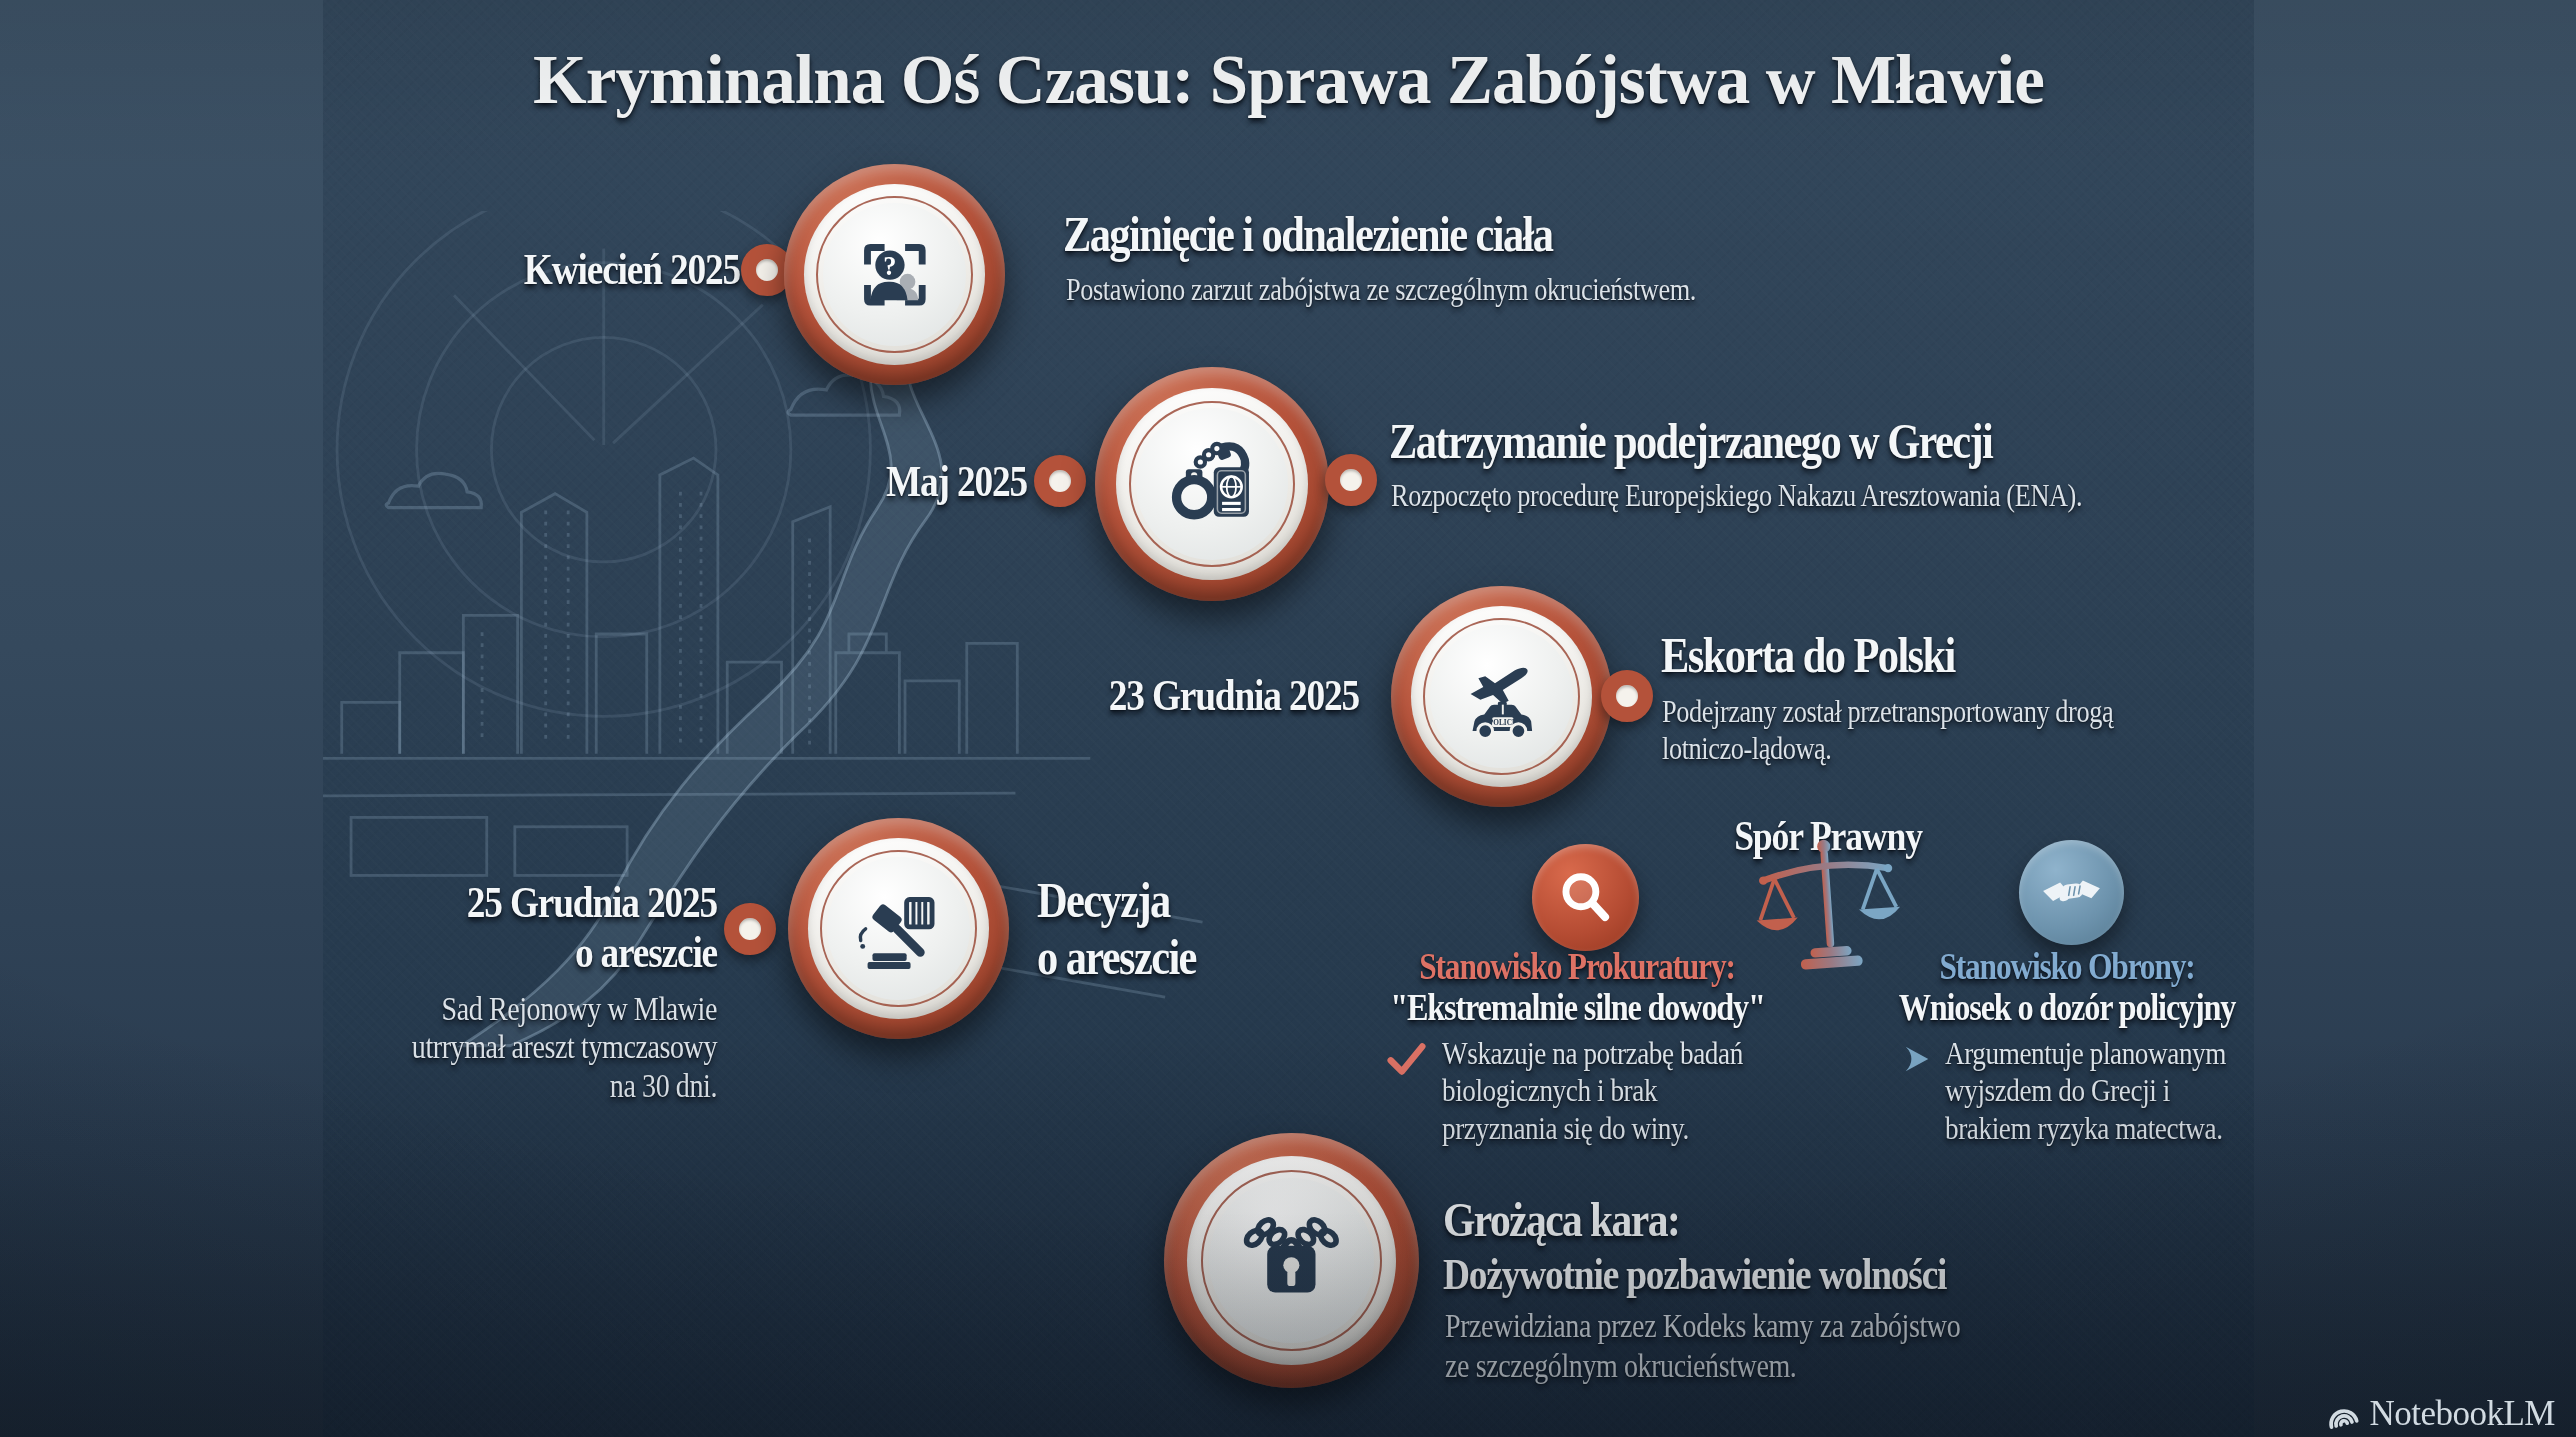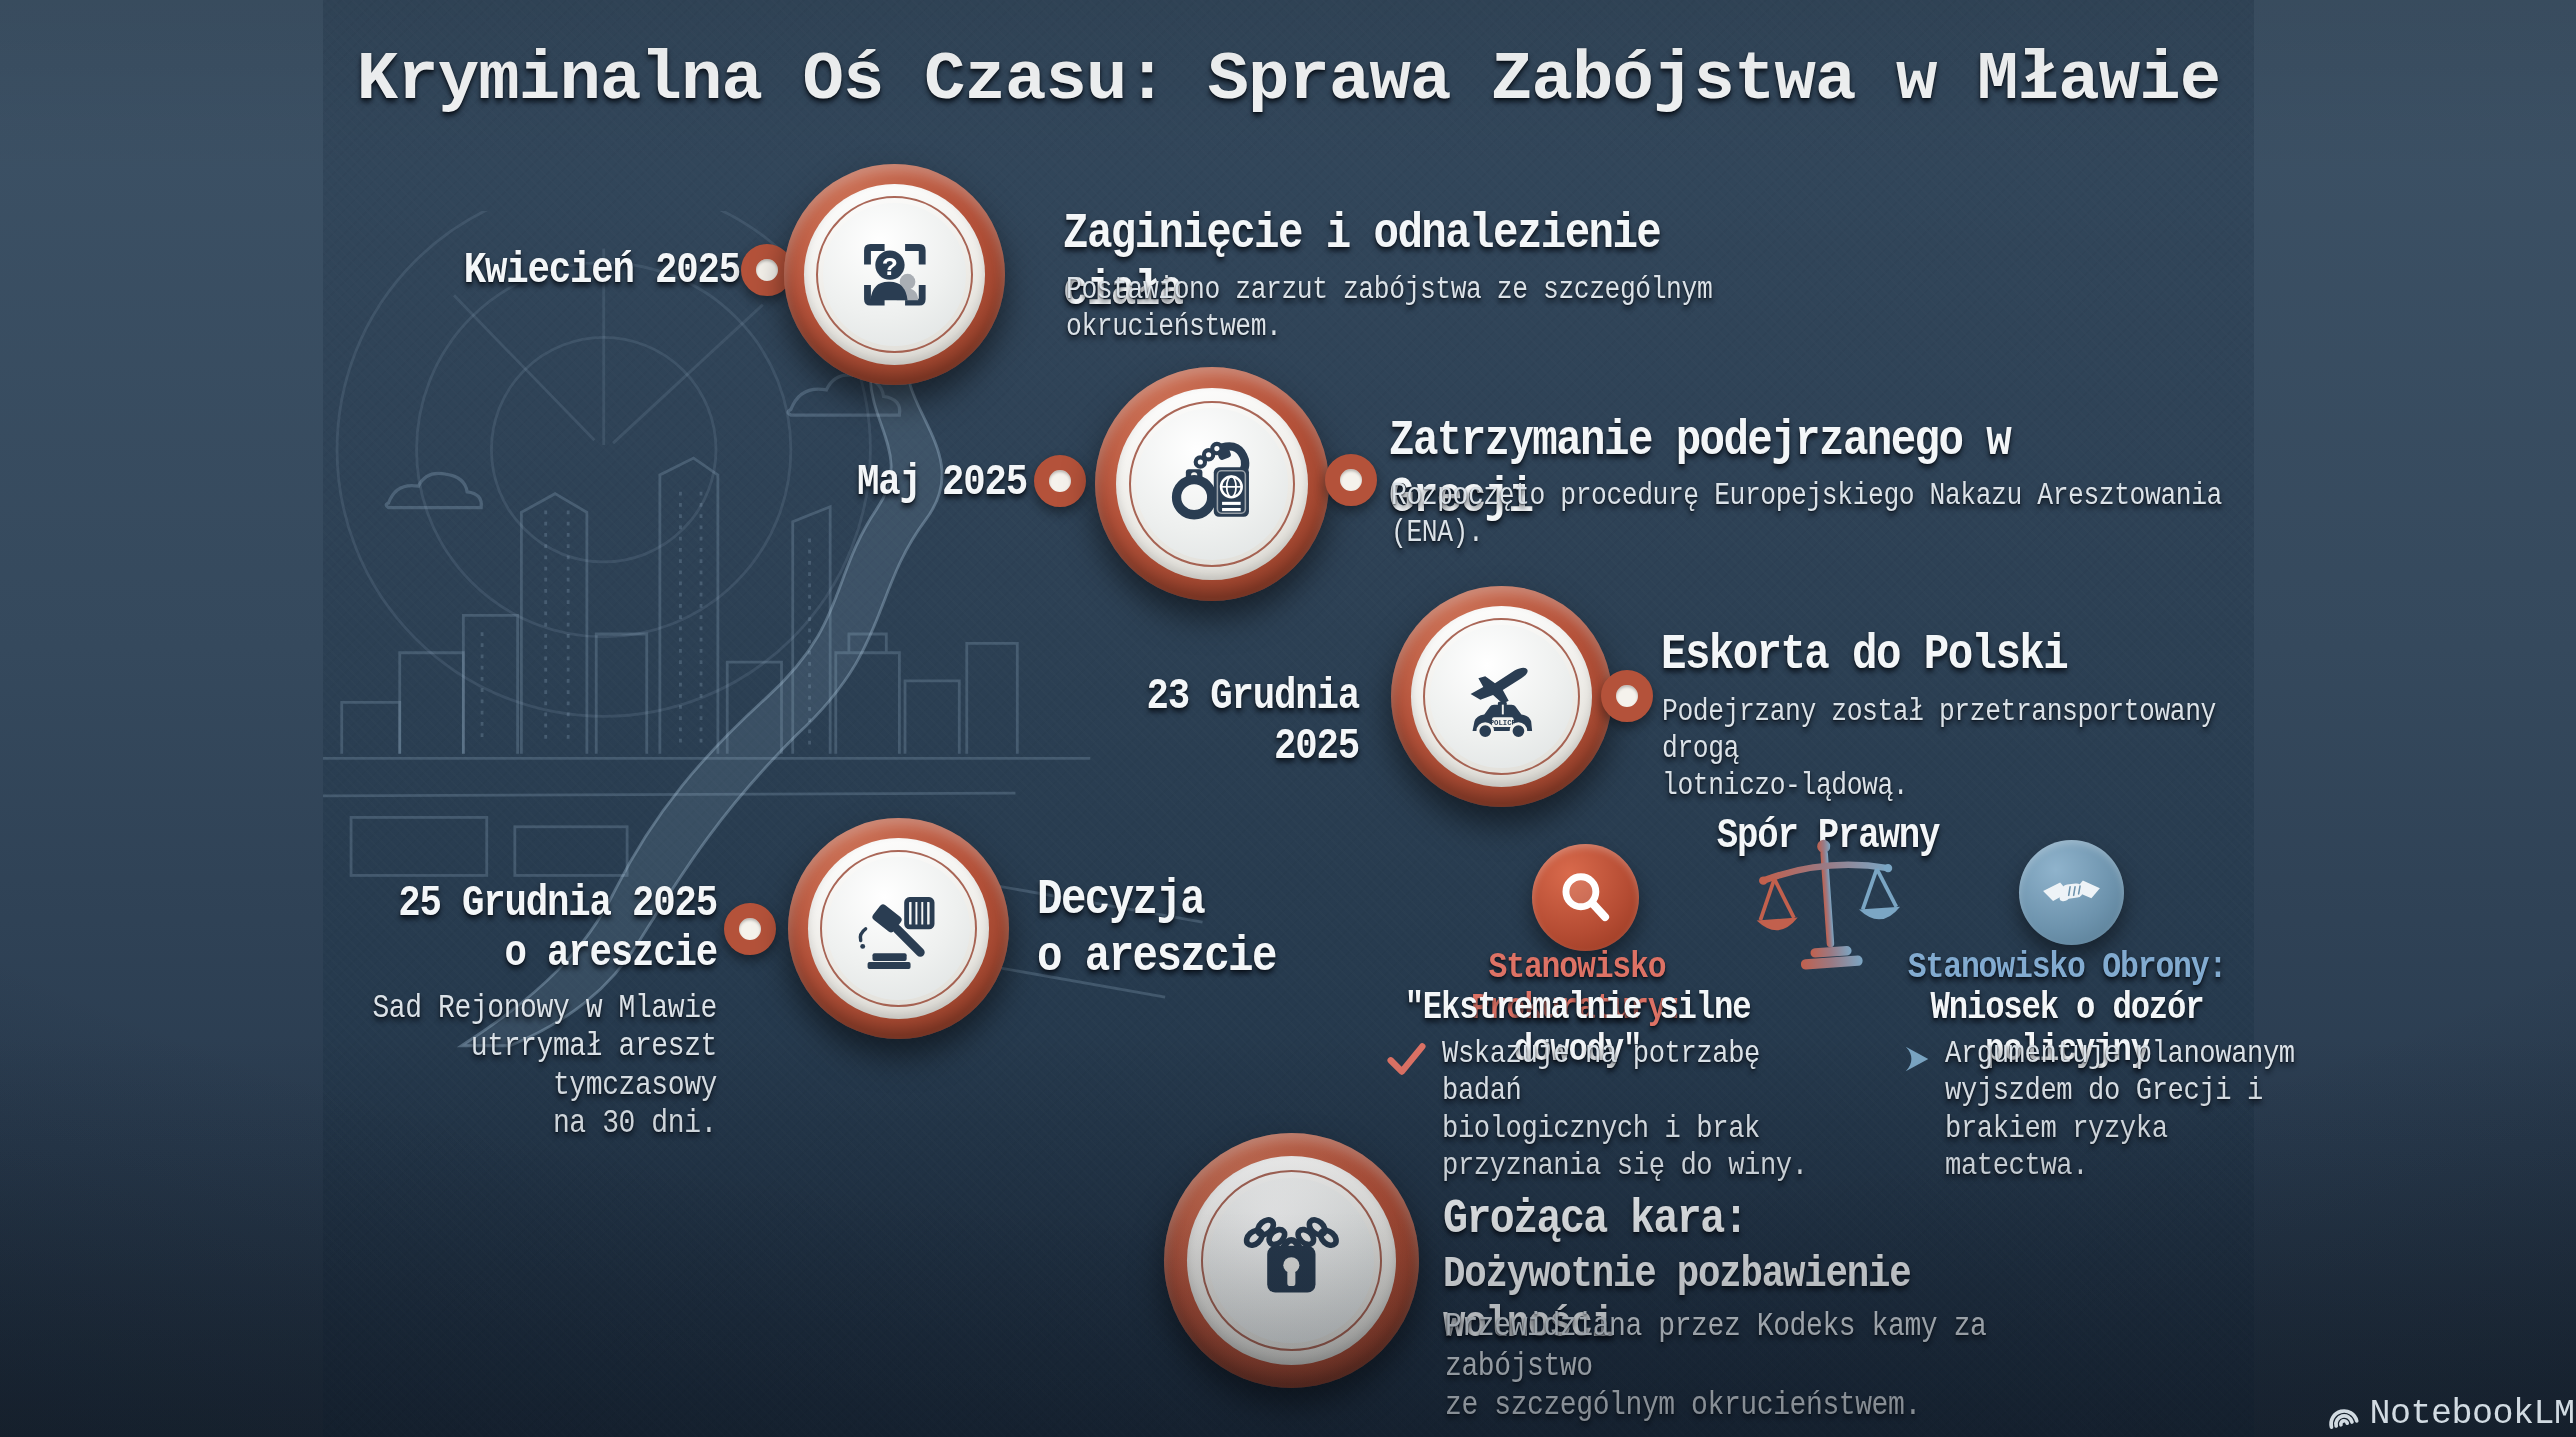--- a/index.html
+++ b/index.html
@@ -1,16 +1,16 @@
 <!DOCTYPE html>
 <html style="font-size:15px"><head>
 <meta charset="utf-8">
 <style>
   html,body{margin:0;padding:0;overflow:hidden;background:#1d2b3b;}
-  #page{position:relative;width:2576px;height:1438px;font-family:Liberation Mono, monospace;overflow:hidden;}
+  #page{position:relative;width:2576px;height:1438px;font-family:Liberation Serif, serif;overflow:hidden;}
   
   .side{position:absolute;top:0;height:100%;background:linear-gradient(180deg,#3d5266 0%,#35495d 45%,#2a3c50 80%,#233243 100%);}
   #side-left{left:0;width:323px;}
   #side-right{left:2254px;width:322px;}
   
   #canvas{position:absolute;left:323px;top:0;width:1931px;height:1438px;
     background:linear-gradient(180deg,#33485c 0%,#2d4155 40%,#263a4e 70%,#1f2f42 100%);}
   .texture{position:absolute;inset:0;pointer-events:none;opacity:.5;
     background-image:repeating-linear-gradient(45deg,rgba(255,255,255,.02) 0 1.9px,transparent 1.9px 6.6px),
                      repeating-linear-gradient(-45deg,rgba(0,0,0,.03) 0 1.9px,transparent 1.9px 8.4px);}

